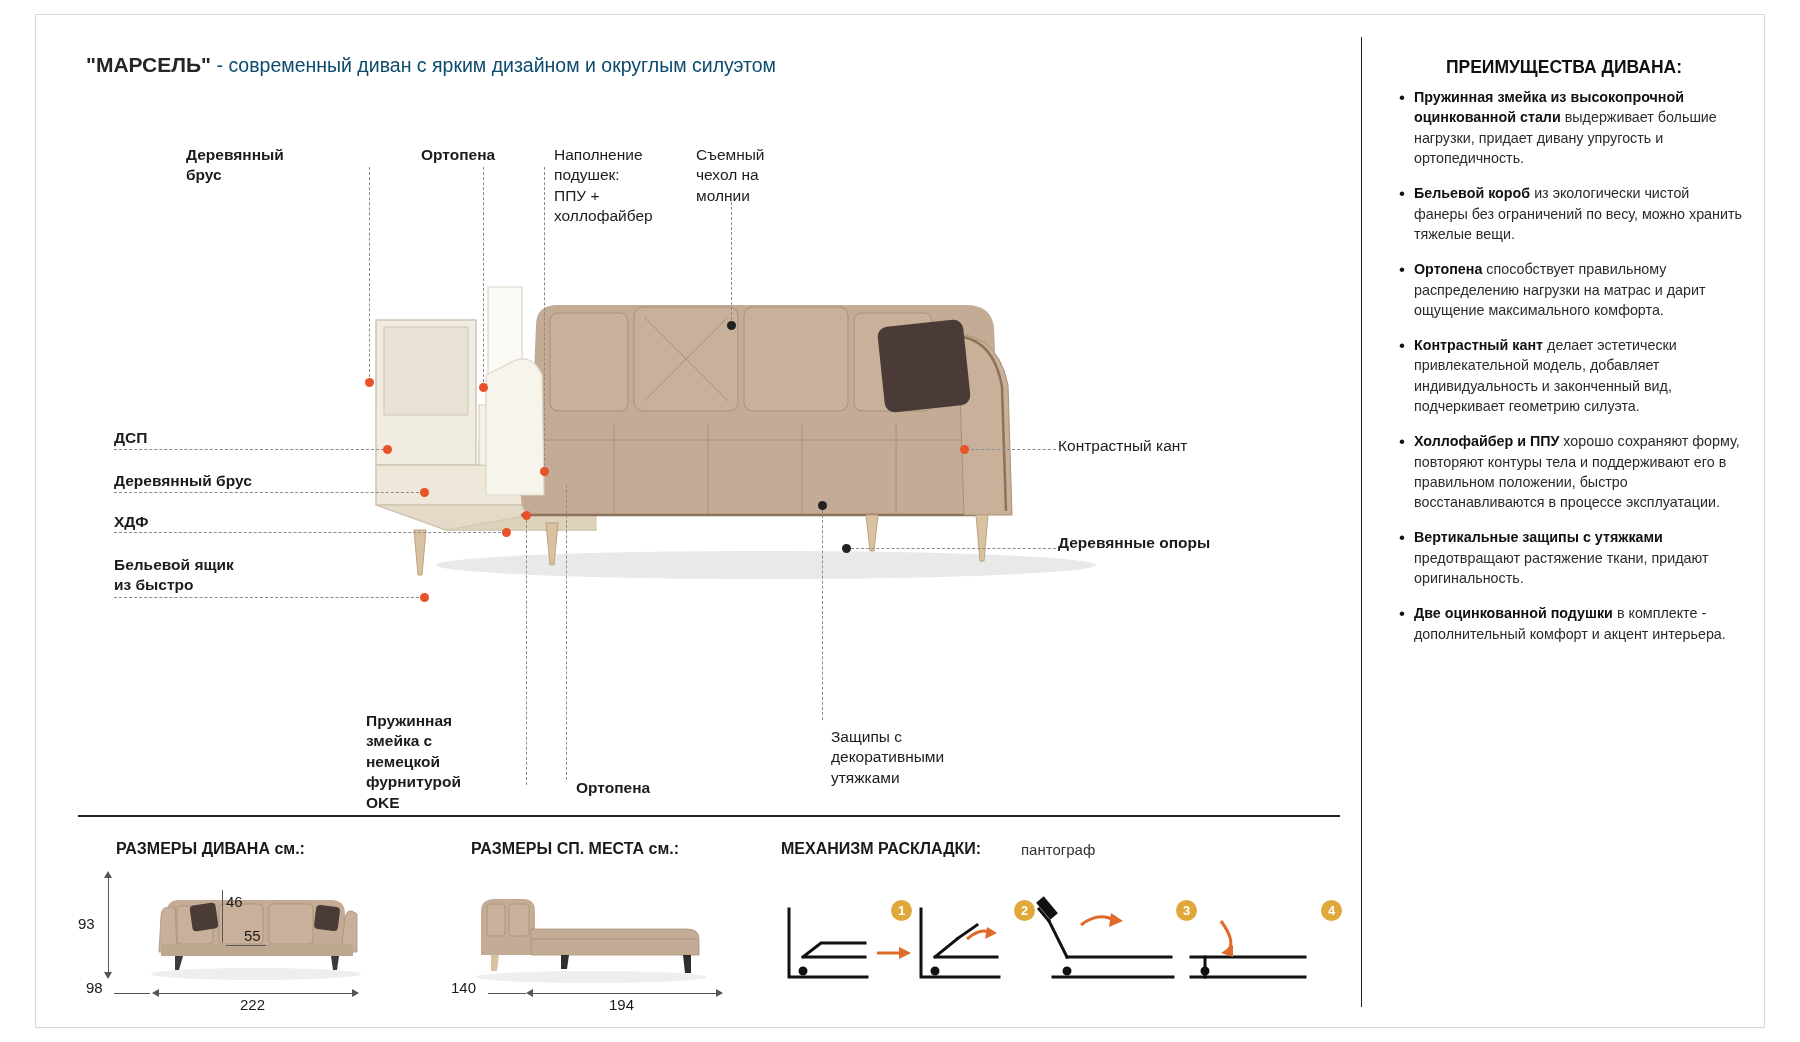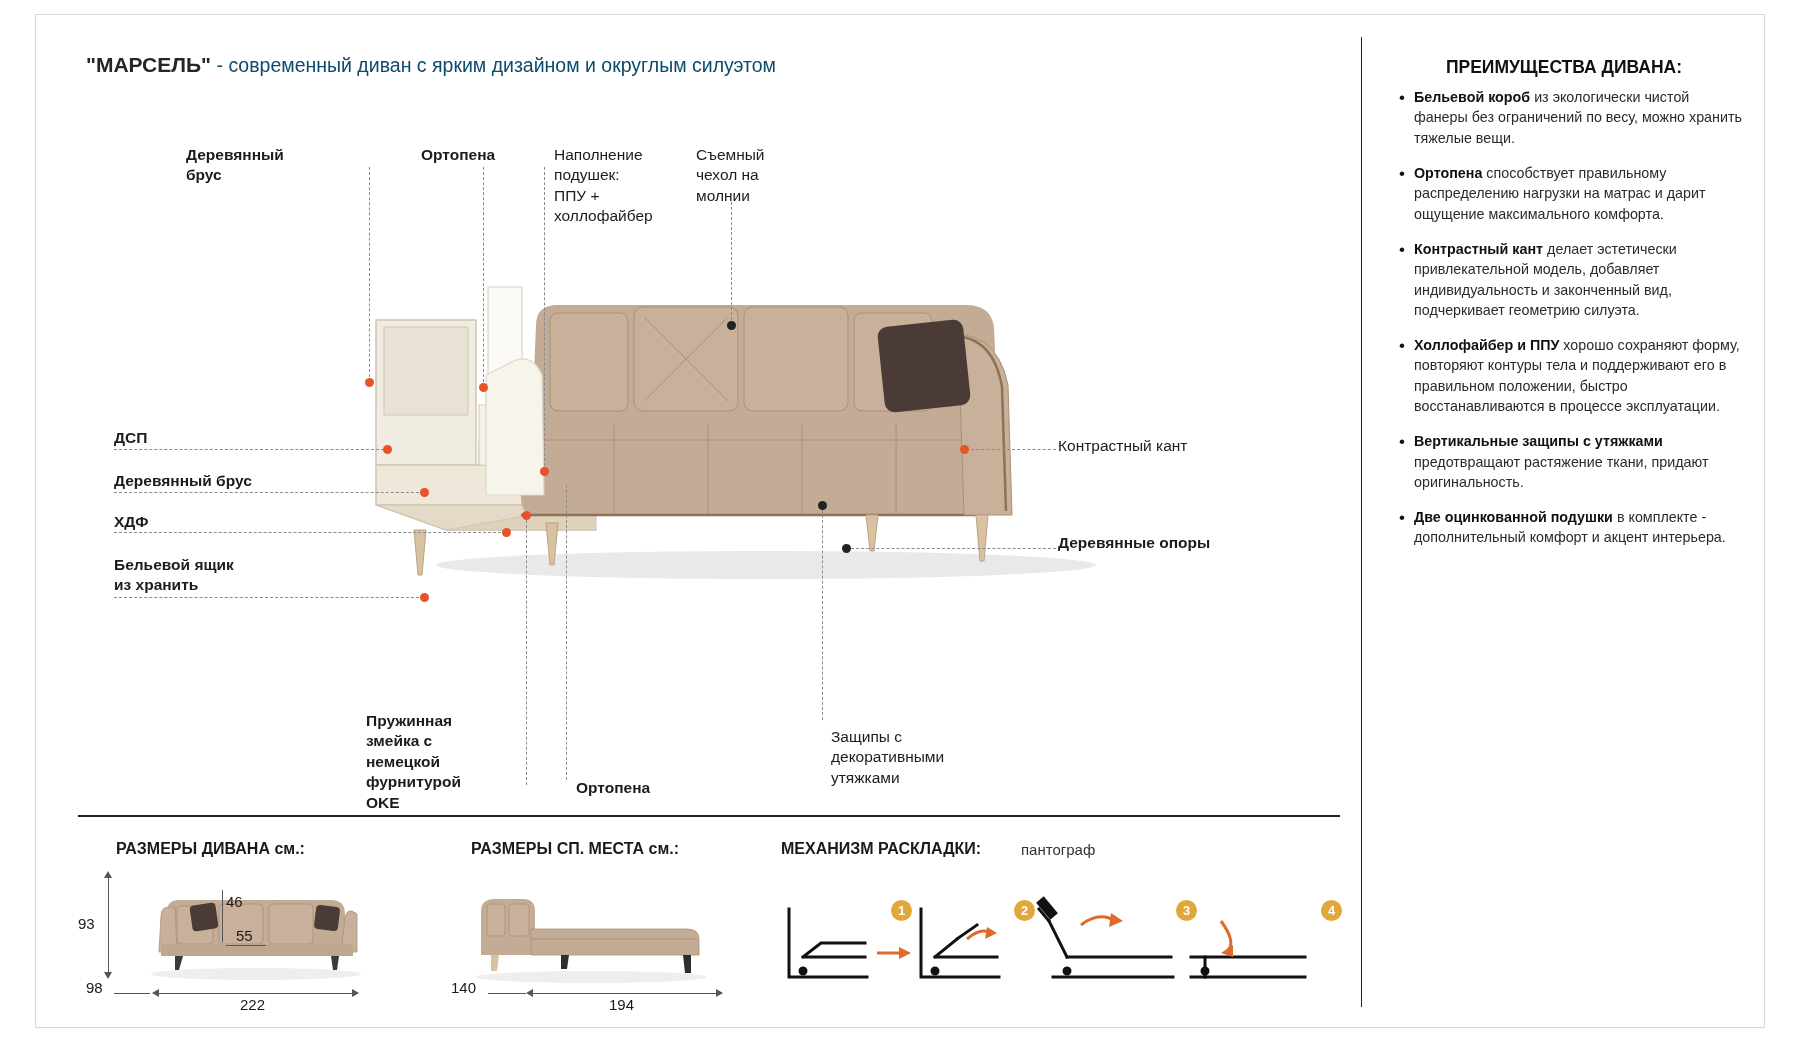--- a/index.html
+++ b/index.html
@@ -307,21 +307,21 @@
     <div class="lbl bold" style="left:78px; top:456px;">Деревянный брус</div>
     <div class="leader" style="left:78px; top:477px; width:310px;"></div>
     <div class="dot" style="left:384px; top:473px;"></div>
 
     <div class="lbl bold" style="left:78px; top:497px;">ХДФ</div>
     <div class="leader" style="left:78px; top:517px; width:392px;"></div>
     <div class="dot" style="left:466px; top:513px;"></div>
 
     <div class="lbl bold" style="left:78px; top:540px; width:170px;">
       <span>Бельевой ящик</span><br>
-      <span>из хранить</span>
+      <span>из быстро</span>
     </div>
     <div class="leader" style="left:78px; top:582px; width:310px;"></div>
     <div class="dot" style="left:384px; top:578px;"></div>
 
     <div class="lbl" style="left:1022px; top:421px;">Контрастный кант</div>
     <div class="leader" style="left:930px; top:434px; width:90px;"></div>
     <div class="dot" style="left:924px; top:430px;"></div>
 
     <div class="lbl bold" style="left:1022px; top:518px;">Деревянные опоры</div>
     <div class="leader" style="left:810px; top:533px; width:210px;"></div>
@@ -368,21 +368,21 @@
       <polygon points="200,86 208,86 206,100 202,100" fill="#3a3a3a"></polygon>
     </svg>
 
     <div class="dimline" style="left:72px; top:862px; width:1px; height:95px;"></div>
     <div class="arrowu" style="left:68px; top:856px;"></div>
     <div class="arrowd" style="left:68px; top:957px;"></div>
     <div class="dim" style="left:42px; top:900px;">93</div>
 
     <div class="dim" style="left:190px; top:878px;">46</div>
     <div class="dimline" style="left:186px; top:875px; width:1px; height:52px;"></div>
-    <div class="dim" style="left:200px; top:912px;">55</div>
+    <div class="dim" style="left:208px; top:912px;">55</div>
     <div class="dimline" style="left:190px; top:930px; width:40px; height:1px;"></div>
 
     <div class="dim" style="left:50px; top:964px;">98</div>
     <div class="dimline" style="left:78px; top:978px; width:36px; height:1px;"></div>
 
     <div class="dimline" style="left:122px; top:978px; width:200px; height:1px;"></div>
     <div class="arrowl" style="left:116px; top:974px;"></div>
     <div class="arrowr" style="left:316px; top:974px;"></div>
     <div class="dim" style="left:204px; top:981px;text-align:center;">222</div>
 
@@ -453,20 +453,21 @@
     <div class="badge" style="left:978px; top:885px;">2</div>
     <div class="badge" style="left:1140px; top:885px;">3</div>
     <div class="badge" style="left:1285px; top:885px;">4</div>
   </div>
 
   <div class="vdivider"></div>
 
   <div class="right-panel">
     <div class="adv-title">ПРЕИМУЩЕСТВА ДИВАНА:</div>
     <div class="adv-list" id="adv-list">
+        <div class="adv-item"><b>Пружинная змейка из высокопрочной оцинкованной стали</b><span> выдерживает большие нагрузки, придает дивану упругость и ортопедичность.</span></div>
         <div class="adv-item"><b>Бельевой короб</b><span> из экологически чистой фанеры без ограничений по весу, можно хранить тяжелые вещи.</span></div>
         <div class="adv-item"><b>Ортопена</b><span> способствует правильному распределению нагрузки на матрас и дарит ощущение максимального комфорта.</span></div>
         <div class="adv-item"><b>Контрастный кант</b><span> делает эстетически привлекательной модель, добавляет индивидуальность и законченный вид, подчеркивает геометрию силуэта.</span></div>
         <div class="adv-item"><b>Холлофайбер и ППУ</b><span> хорошо сохраняют форму, повторяют контуры тела и поддерживают его в правильном положении, быстро восстанавливаются в процессе эксплуатации.</span></div>
         <div class="adv-item"><b>Вертикальные защипы с утяжками</b><span> предотвращают растяжение ткани, придают оригинальность.</span></div>
         <div class="adv-item"><b>Две оцинкованной подушки</b><span> в комплекте - дополнительный комфорт и акцент интерьера.</span></div>
       </div>
   </div>
 
 </div>

